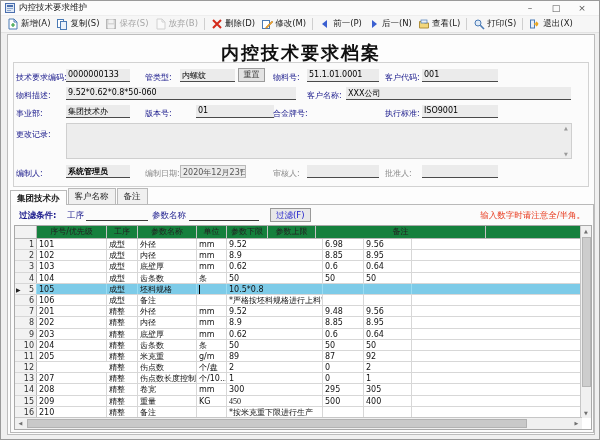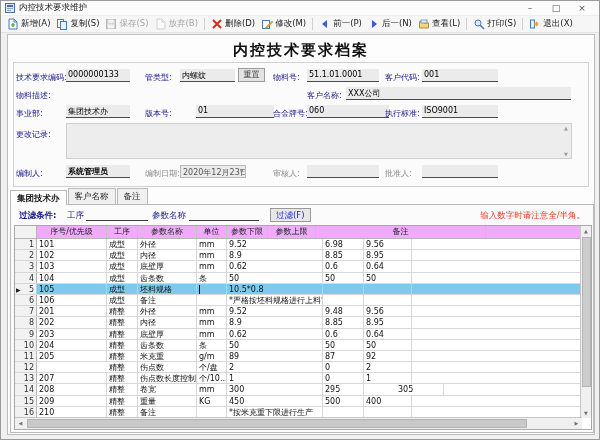--- a/index.html
+++ b/index.html
@@ -17,21 +17,21 @@
   .toolbar{height:17px;background:#f6f6f6;display:flex;align-items:center;padding:0 3px;border-bottom:1px solid #e3e3e3;}
   .tbtn{display:flex;align-items:center;gap:2px;padding:1px 3px;color:#222;white-space:nowrap;cursor:default;}
   .tbtn.disabled{color:#a6a6a6;}
   .tbtn.disabled svg{opacity:.45;filter:grayscale(1);}
   .ticon{width:12px;height:12px;display:inline-block;}
   .ticon svg{display:block;}
   .tsep{width:1px;height:12px;background:#cfcfcf;margin:0 3px;}
 
   
   .mainpanel{position:absolute;left:6px;top:33px;width:588px;height:401px;background:#fdfdfd;border:1px solid #bdbdbd;}
-  .formtitle{position:absolute;top:6px;left:0;right:0;text-align:center;font-family:"DejaVu Serif","Liberation Serif",serif;font-weight:bold;font-size:15px;letter-spacing:2px;color:#101010;}
+  .formtitle{position:absolute;top:6px;left:0;right:0;text-align:center;font-family:"DejaVu Serif","Liberation Serif",serif;font-weight:bold;font-size:18px;letter-spacing:2px;color:#101010;}
 
   .fieldbox{position:absolute;left:5px;top:27px;width:576px;height:125px;border:1px solid #d2d2d2;background:#fbfbfb;}
   .flabel{position:absolute;font-size:8px;color:#1a1a8c;white-space:nowrap;}
   .flabel.gray{color:#8b8b8b;}
   .fvalue{position:absolute;height:13px;background:#ebebeb;border-bottom:1px solid #4a4a4a;font-size:8px;padding:1px 2px;color:#000;white-space:nowrap;overflow:hidden;}
   .fvalue.bold{font-weight:bold;}
   .fbtn{position:absolute;height:14px;background:#e3e3e3;border:1px solid #9b9b9b;font-size:8px;text-align:center;line-height:12px;color:#333;}
   .farea{position:absolute;background:#ededed;border:1px solid #cfcfcf;}
   .farea .sarrow{position:absolute;right:1px;font-size:5px;color:#9a9a9a;width:8px;text-align:center;}
   .combo-arrow{position:absolute;right:1px;top:1px;font-size:7px;color:#777;}
@@ -46,21 +46,21 @@
   .filter{position:absolute;left:0;top:2px;width:100%;height:16px;}
   .filter .cond{position:absolute;left:8px;top:3px;color:#1a1a8c;font-weight:bold;font-size:8.5px;}
   .filter .flt-label{position:absolute;top:3px;color:#1a1a8c;font-size:8.5px;}
   .flt-input{position:absolute;top:2px;height:12px;border-bottom:1px solid #3a3a3a;background:transparent;}
   .flt-btn{position:absolute;top:1px;height:14px;background:#e8e8e8;border:1px solid #999;color:#2222cc;font-size:8.5px;text-align:center;line-height:12px;padding:0 5px;}
   .flt-note{position:absolute;right:8px;top:3px;color:#e8391d;font-size:8.5px;}
 
   
   .grid{position:absolute;left:3px;top:20px;width:578px;height:205px;border:1px solid #a9a9a9;background:#fff;overflow:hidden;}
   .gridrow{display:flex;height:11.2px;line-height:11px;border-bottom:1px solid #d7d7d7;background:#fff;}
-  .gridrow.header{height:13px;line-height:12px;background:#f0abfc;border-bottom:1px solid #b5b5b5;font-size:8px;}
+  .gridrow.header{height:13px;line-height:12px;background:#15803d;border-bottom:1px solid #b5b5b5;font-size:8px;}
   .gc{flex:0 0 auto;border-right:1px solid #d7d7d7;padding:0 2px;font-size:8px;white-space:nowrap;overflow:hidden;}
   .header .gc{text-align:center;border-right:1px solid #c3c3c3;color:#222;}
   .gc.rowhdr{background:#f2f2f2;text-align:right;color:#333;border-right:1px solid #b5b5b5;position:relative;}
   .gridrow.sel{background:#7dcbe8;}
   .gridrow.sel .gc{border-right-color:#9adcf2;}
   .gridrow.sel .gc.rowhdr{background:#f2f2f2;}
   .selmark{position:absolute;left:1px;top:0;font-size:6px;color:#222;}
   .caret{display:inline-block;width:1px;height:9px;background:#000;vertical-align:middle;}
   .grid-body{height:178px;overflow:hidden;}
 
@@ -206,29 +206,29 @@
       <span class="fvalue" style="left:52px;top:6px;width:64px">0000000133</span>
       <span class="flabel" style="left:131px;top:9px">管类型:</span>
       <span class="fvalue" style="left:166px;top:6px;width:55px">内螺纹</span>
       <span class="fbtn" style="left:224px;top:5px;width:27px">重置</span>
       <span class="flabel" style="left:259px;top:9px">物料号:</span>
       <span class="fvalue" style="left:293px;top:6px;width:72px">51.1.01.0001</span>
       <span class="flabel" style="left:371px;top:9px">客户代码:</span>
       <span class="fvalue" style="left:408px;top:6px;width:76px">001</span>
 
       <span class="flabel" style="left:2px;top:27px">物料描述:</span>
+      <span class="fvalue" style="left:52px;top:24px;width:230px">9.52*0.62*0.8*50-060</span>
       <span class="flabel" style="left:293px;top:27px">客户名称:</span>
       <span class="fvalue" style="left:332px;top:24px;width:225px">XXX公司</span>
 
       <span class="flabel" style="left:2px;top:45px">事业部:</span>
       <span class="fvalue" style="left:52px;top:42px;width:64px">集团技术办</span>
       <span class="flabel" style="left:131px;top:45px">版本号:</span>
       <span class="fvalue" style="left:182px;top:42px;width:78px">01</span>
       <span class="flabel" style="left:259px;top:45px">合金牌号:</span>
-      <span class="fvalue" style="left:293px;top:42px;width:82px">060</span>
       <span class="flabel" style="left:371px;top:45px">执行标准:</span>
       <span class="fvalue" style="left:408px;top:42px;width:76px">ISO9001</span>
 
       <span class="flabel" style="left:2px;top:66px">更改记录:</span>
       <span class="farea" style="left:52px;top:60px;width:506px;height:36px">
         <span class="sarrow" style="top:1px">▲</span>
         <span class="sarrow" style="bottom:1px">▼</span>
       </span>
 
       <span class="flabel" style="left:2px;top:105px">编制人:</span>
@@ -415,30 +415,30 @@
               <div class="gc" style="width: 170px;"></div>
             </div>
             <div class="gridrow">
               <div class="gc rowhdr" style="width: 22px;">14</div>
               <div class="gc" style="width: 70px;">208</div>
               <div class="gc" style="width: 31px;">精整</div>
               <div class="gc" style="width: 59px;">卷宽</div>
               <div class="gc" style="width: 30px;">mm</div>
               <div class="gc" style="width: 96px;">300</div>
               <div class="gc" style="width: 41px;">295</div>
-              <div class="gc" style="width: 48px; margin-left: 32px;">305</div>
+              <div class="gc" style="width: 48px;">305</div>
               <div class="gc" style="width: 170px;"></div>
             </div>
             <div class="gridrow">
               <div class="gc rowhdr" style="width: 22px;">15</div>
               <div class="gc" style="width: 70px;">209</div>
               <div class="gc" style="width: 31px;">精整</div>
               <div class="gc" style="width: 59px;">重量</div>
               <div class="gc" style="width: 30px;">KG</div>
-              <div class="gc" style="width: 96px;">450</div>
+              <div class="gc" style="width: 96px; font-family: Liberation Serif, serif;">450</div>
               <div class="gc" style="width: 41px;">500</div>
               <div class="gc" style="width: 48px;">400</div>
               <div class="gc" style="width: 170px;"></div>
             </div>
             <div class="gridrow">
               <div class="gc rowhdr" style="width: 22px; text-align: right;">16</div>
               <div class="gc" style="width: 70px;">210</div>
               <div class="gc" style="width: 31px;">精整</div>
               <div class="gc" style="width: 59px;">备注</div>
               <div class="gc" style="width: 30px;"></div>

